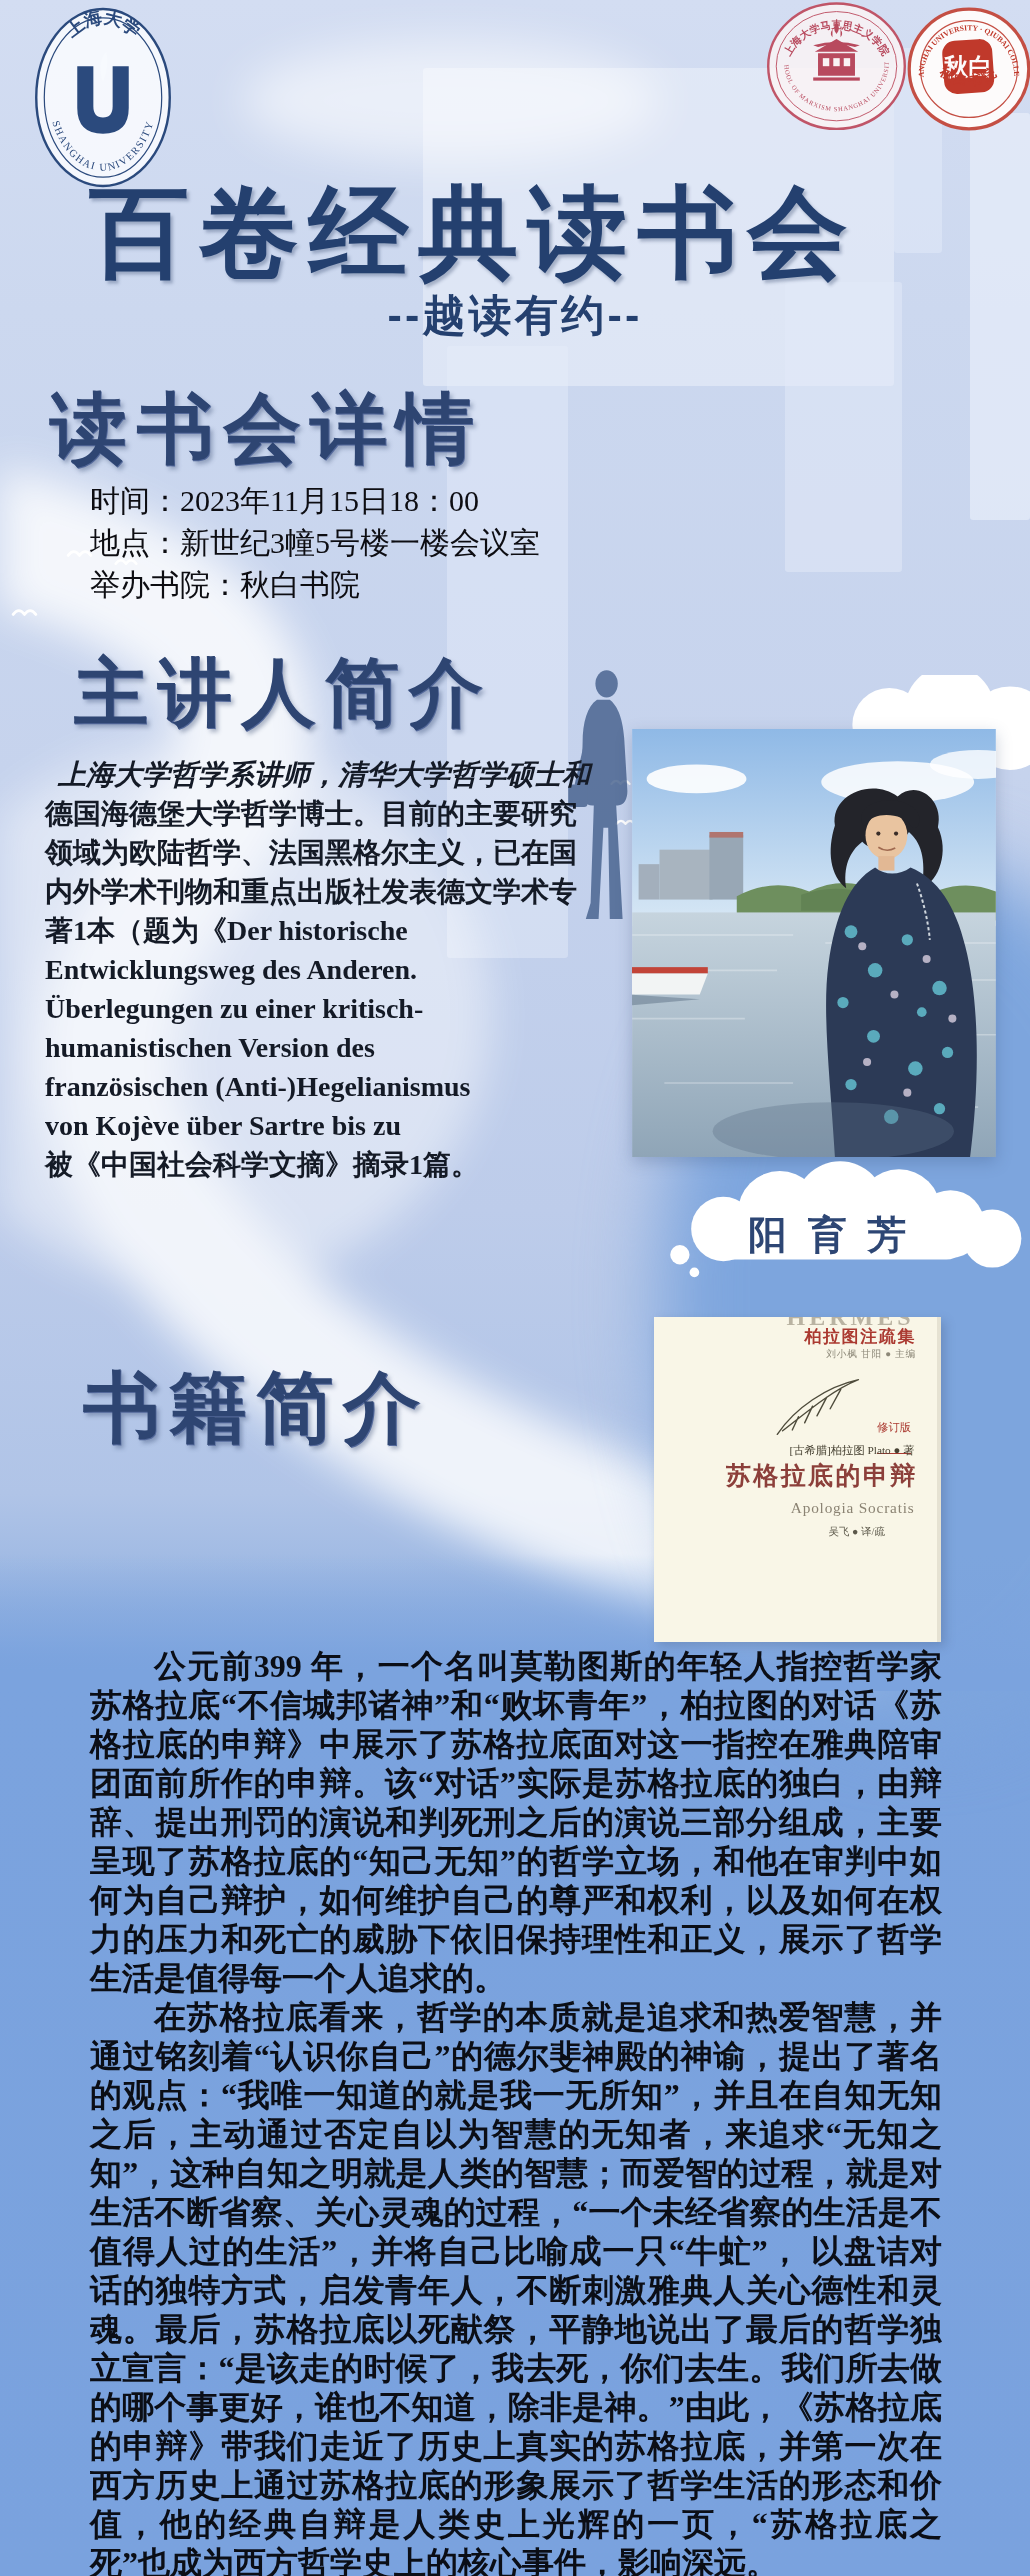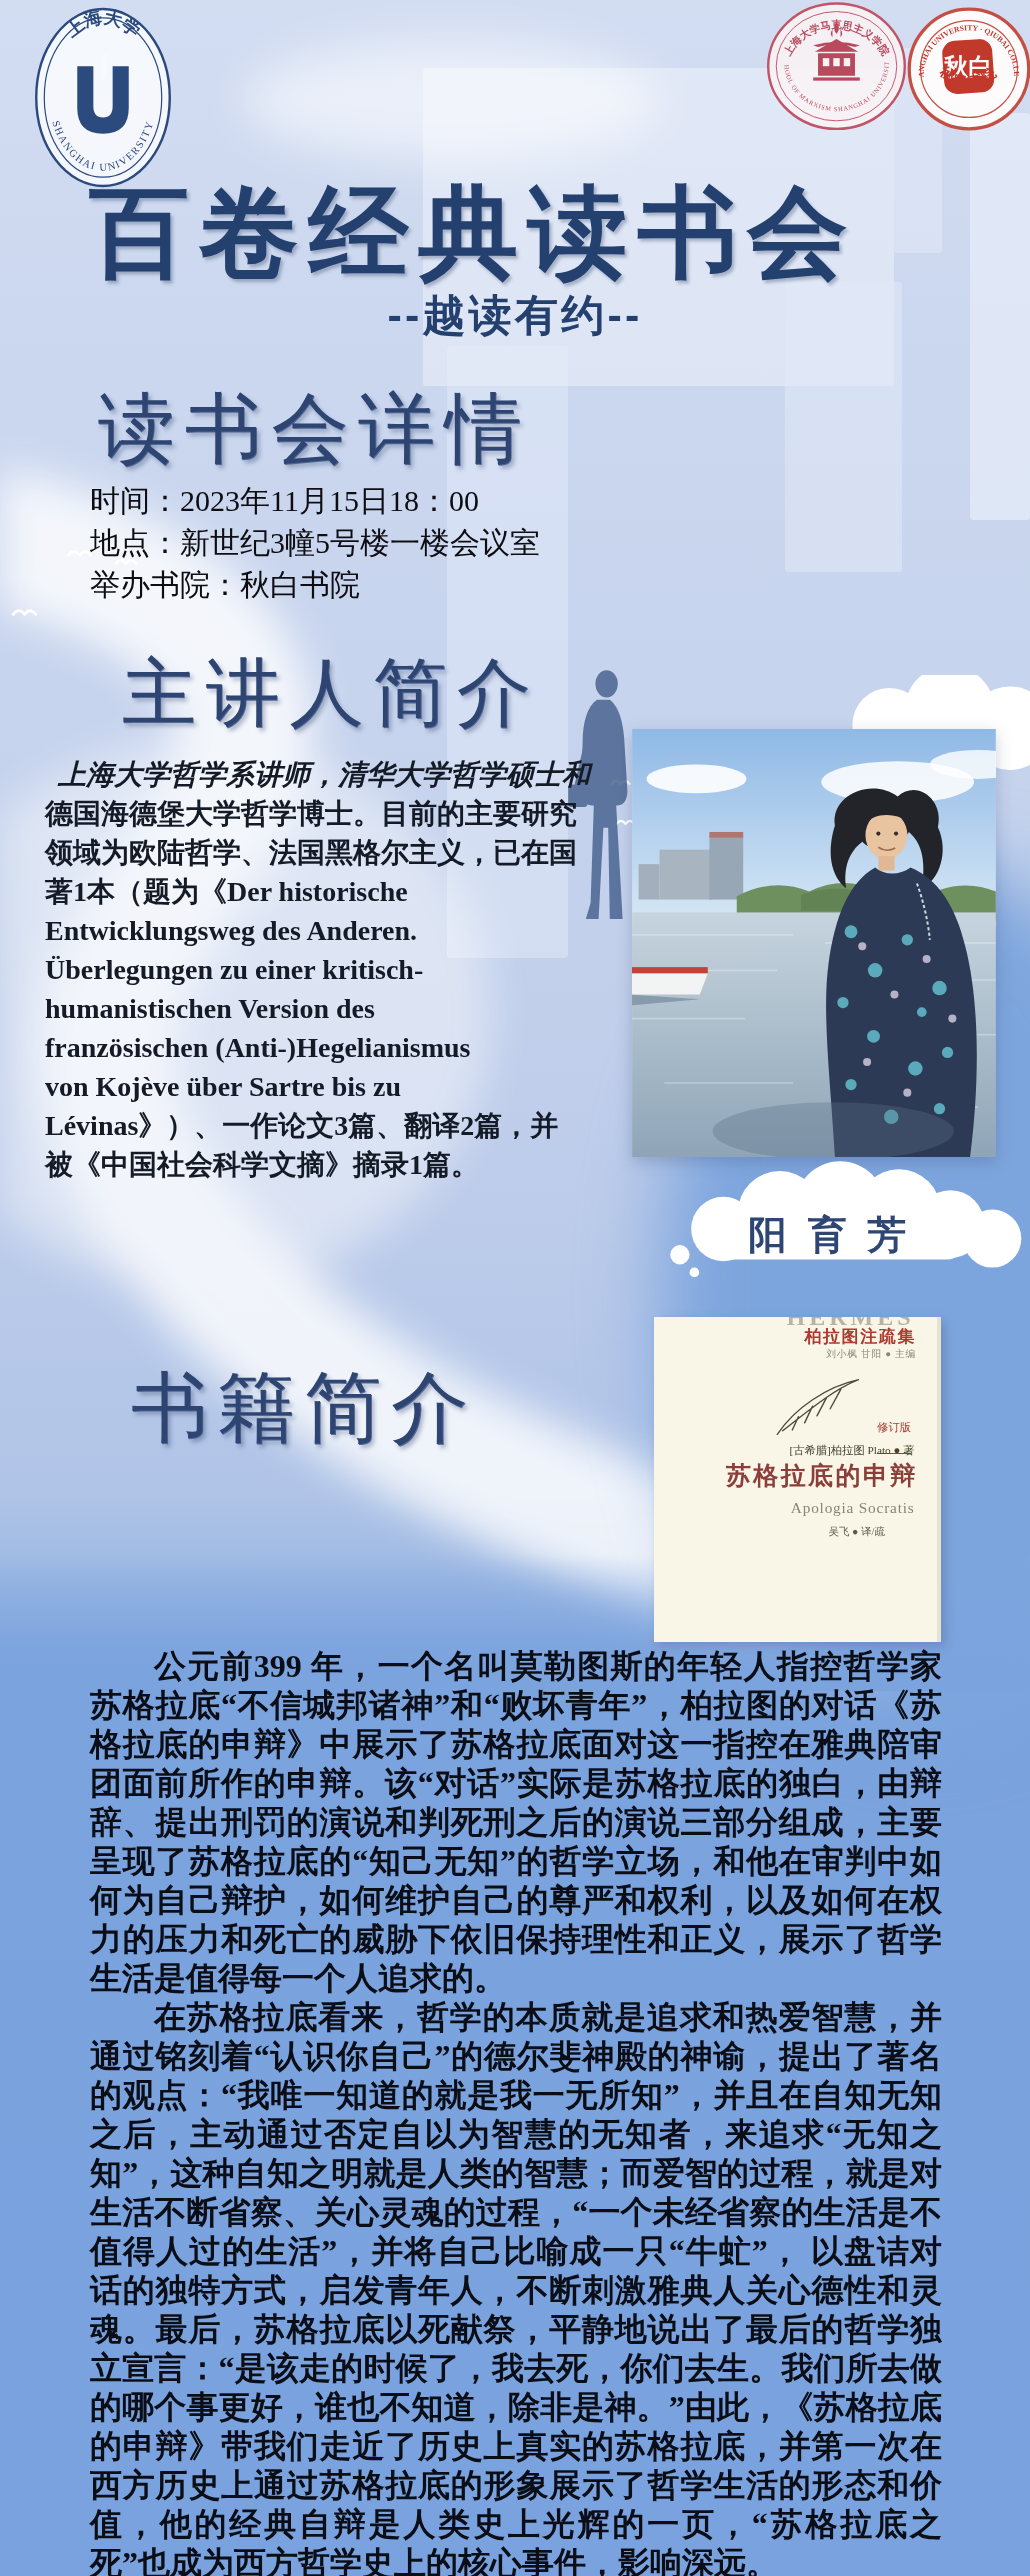--- a/index.html
+++ b/index.html
@@ -14,22 +14,22 @@
   .p3{left:785px;top:282px;width:117px;height:290px;background:rgba(226,234,247,.55);}
   .p4{left:894px;top:48px;width:48px;height:205px;background:rgba(228,236,249,.5);}
   .p5{left:447px;top:346px;width:121px;height:612px;background:rgba(231,238,250,.45);}
   .softcloud{position:absolute;background:rgba(255,255,255,.55);border-radius:50%;filter:blur(22.5px);}
   
   .blueblob{position:absolute;left:660px;top:861px;width:531px;height:869px;border-radius:50%;
     background:#7da5dd;filter:blur(37px);}
   .blueband{position:absolute;left:0;top:1554px;width:1030px;height:137px;
     background:linear-gradient(180deg,rgba(123,163,222,0),#7ba3de 88%);}
   
-  .sticker{position:absolute;font-weight:400;color:#2e4572;letter-spacing:9.7px;
-    text-shadow:0.8px 0.8px 0 #54699b,3.2px 4px 4px rgba(40,60,100,.35);white-space:nowrap;margin-left:48px;}
+  .sticker{position:absolute;font-weight:700;color:#2e4572;letter-spacing:9.7px;
+    text-shadow:0.8px 0.8px 0 #54699b,3.2px 4px 4px rgba(40,60,100,.35);white-space:nowrap;}
   .main-title{position:absolute;left:0;top:167px;width:946px;text-align:center;font-size:100px;
     font-weight:900;color:#24406f;letter-spacing:9.7px;text-shadow:2.4px 3.2px 3.2px rgba(30,50,90,.3);}
   .subtitle{position:absolute;left:0;top:287px;width:1030px;text-align:center;font-size:43px;
     font-weight:900;color:#24406f;letter-spacing:3.2px;}
   
   .details-lines{position:absolute;left:90px;top:480px;width:725px;
     font-family:"Liberation Serif","DejaVu Serif",serif;font-weight:400;
     font-size:30px;line-height:42px;color:#0d0d12;}
   
   .bio{position:absolute;left:45px;top:755px;width:568px;
@@ -172,27 +172,27 @@
       <path d="M40,46 C28,54 22,74 22,100 L20,160 C20,172 26,178 34,178 L36,178 L32,300 L26,320 L42,320 L48,206 L54,206 L56,320 L72,320 L64,178 L66,178 C74,178 78,170 78,160 L74,94 C72,66 64,52 56,46 Z"></path>
       <path d="M24,100 L12,152 L28,158 Z"></path>
       <rect x="4" y="152" width="24" height="28" rx="4"></rect>
     </g>
   </svg>
 
   <div class="bio">
       <div class="bio-line">上海大学哲学系讲师，清华大学哲学硕士和</div>
       <div class="bio-line">德国海德堡大学哲学博士。目前的主要研究</div>
       <div class="bio-line">领域为欧陆哲学、法国黑格尔主义，已在国</div>
+      <div class="bio-line">内外学术刊物和重点出版社发表德文学术专</div>
       <div class="bio-line">著1本（题为《Der historische</div>
       <div class="bio-line">Entwicklungsweg des Anderen.</div>
       <div class="bio-line">Überlegungen zu einer kritisch-</div>
       <div class="bio-line">humanistischen Version des</div>
       <div class="bio-line">französischen (Anti-)Hegelianismus</div>
       <div class="bio-line">von Kojève über Sartre bis zu</div>
-      <div class="bio-line">Lévinas》）、一作论文3篇、翻译2篇，并</div>
       <div class="bio-line">被《中国社会科学文摘》摘录1篇。</div>
     </div>
 
   <svg class="photo" viewBox="0 0 452 532">
     <defs>
       <linearGradient id="sky" x1="0" y1="0" x2="0" y2="1">
           <stop offset="0" stop-color="#8fb9e6"></stop>
           <stop offset="1" stop-color="#d8e8f5"></stop>
         </linearGradient>
       <linearGradient id="water" x1="0" y1="0" x2="0" y2="1">

